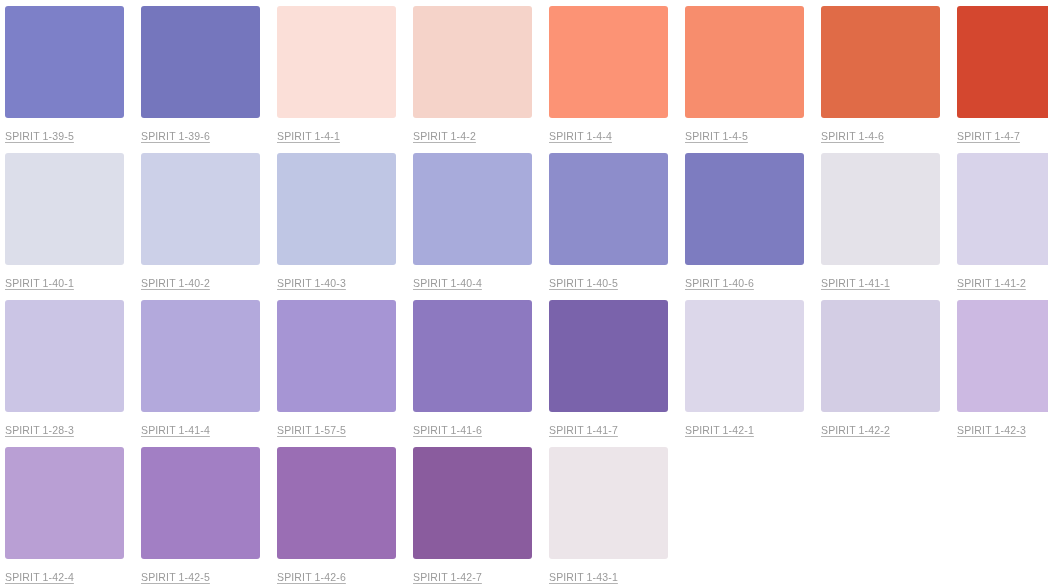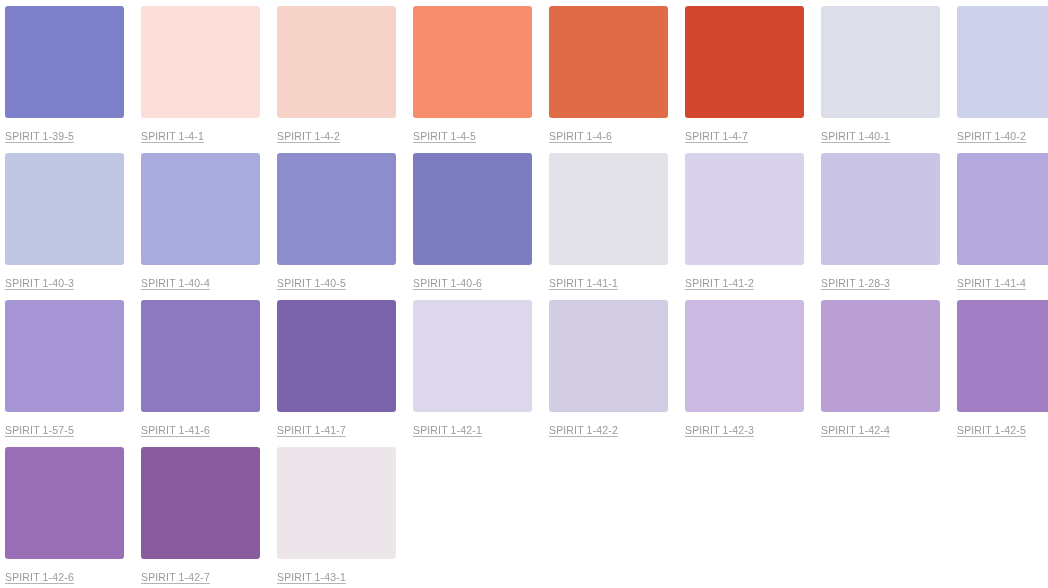--- a/index.html
+++ b/index.html
@@ -51,26 +51,34 @@
 </style>
 </head>
 <body style="background: rgb(255, 255, 255);">
 
 <div id="swatch-grid">
     <div class="swatch-cell">
       <div class="swatch-chip" style="background-color: rgb(125, 128, 200);"></div>
       <a class="swatch-label">SPIRIT 1-39-5</a>
     </div>
     <div class="swatch-cell">
+      <div class="swatch-chip" style="background-color: rgb(117, 118, 189);"></div>
+      <a class="swatch-label">SPIRIT 1-39-6</a>
+    </div>
+    <div class="swatch-cell">
       <div class="swatch-chip" style="background-color: rgb(251, 223, 216);"></div>
       <a class="swatch-label">SPIRIT 1-4-1</a>
     </div>
     <div class="swatch-cell">
       <div class="swatch-chip" style="background-color: rgb(245, 211, 201);"></div>
       <a class="swatch-label">SPIRIT 1-4-2</a>
+    </div>
+    <div class="swatch-cell">
+      <div class="swatch-chip" style="background-color: rgb(252, 147, 117);"></div>
+      <a class="swatch-label">SPIRIT 1-4-4</a>
     </div>
     <div class="swatch-cell">
       <div class="swatch-chip" style="background-color: rgb(247, 141, 109);"></div>
       <a class="swatch-label">SPIRIT 1-4-5</a>
     </div>
     <div class="swatch-cell">
       <div class="swatch-chip" style="background-color: rgb(224, 107, 71);"></div>
       <a class="swatch-label">SPIRIT 1-4-6</a>
     </div>
     <div class="swatch-cell">

